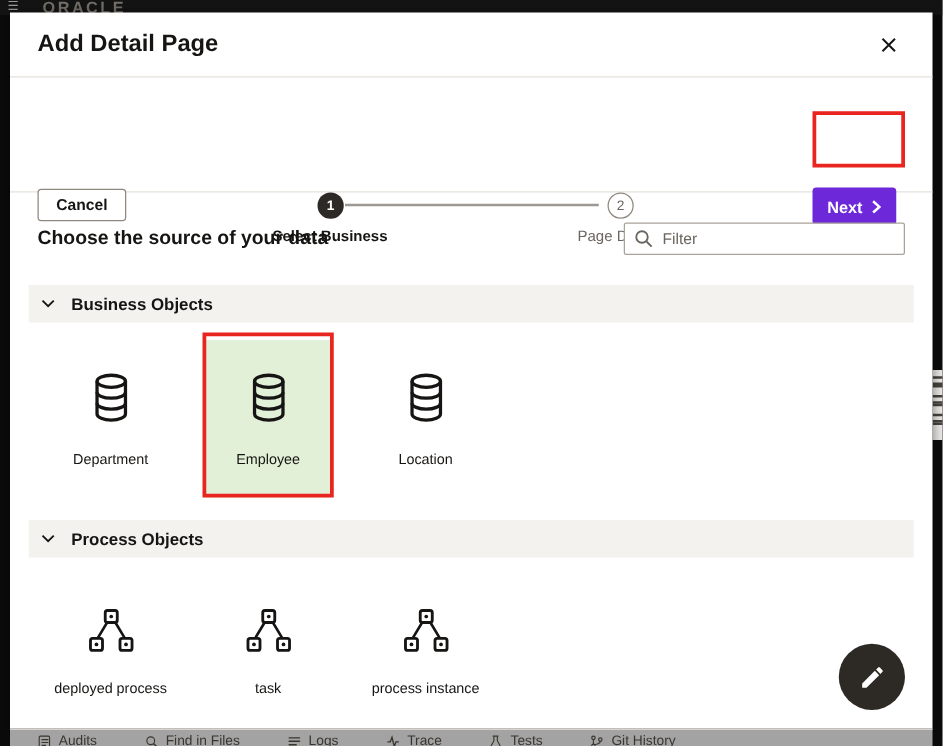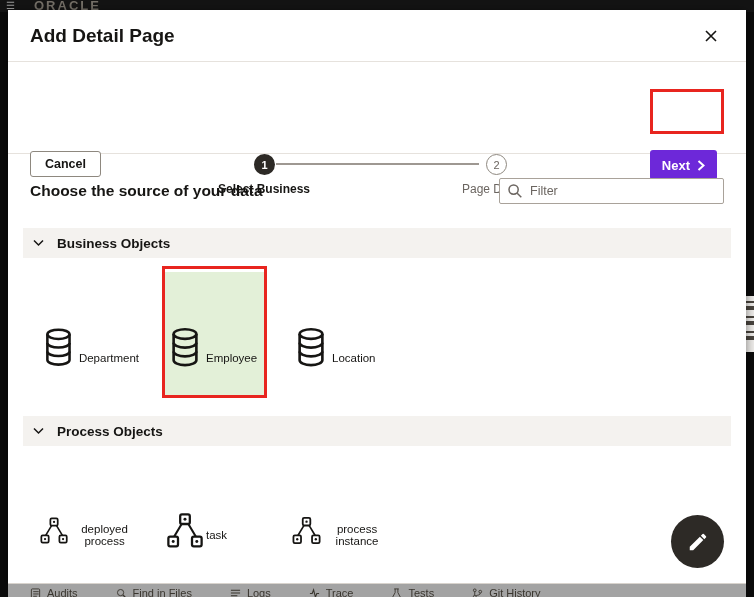--- a/index.html
+++ b/index.html
@@ -57,25 +57,25 @@
   .filter-box input {
     width:225px; height:26px; border:1px solid #a9a29a; border-radius:2px;
     padding:0 8px 0 30px; font-family:inherit; font-size:12.5px; color:#1d4ed8; outline:none;
   }
   .filter-box input::placeholder { color:#6b6560; }
   .filter-box .search-icon { position:absolute; left:8px; top:5px; }
 
   .section-bar { margin:8px 15px 0 15px; height:30px; background:#f4f2ef; display:flex; align-items:center; gap:13px; padding-left:10px; cursor:pointer; }
   .section-title { font-size:13.5px; font-weight:bold; color:#161513; }
   .items-row { display:flex; gap:25px; padding:14px 0 10px 30px; }
-  .tile { width:101px; height:126px; display:flex; align-items:center; padding-top:25px; cursor:pointer; }
+  .tile { width:101px; height:126px; display:flex; flex-direction:column; align-items:center; padding-top:25px; cursor:pointer; }
   .tile.selected { background:#e3f0d8; }
   .tile .tile-label { margin-top:21px; font-size:11.5px; color:#161513; text-align:center; }
   .tile.process-tile { height:118px; padding-top:24px; }
-  .tile.process-tile .tile-label { margin-top:8px; }
+  .tile.process-tile .tile-label { margin-top:19px; }
 
   
   .fab { position:absolute; left:663px; top:505px; width:53px; height:53px; border-radius:50%;
     background:#2d2a26; border:none; cursor:pointer; display:flex; align-items:center; justify-content:center; }
 
   
   .annotation { position:absolute; border:3px solid #e8251f; background:transparent; pointer-events:none; }
   .ann-next { left:650px; top:89px; width:74px; height:45px; }
   .ann-employee { left:162px; top:266px; width:105px; height:132px; }
 </style>

